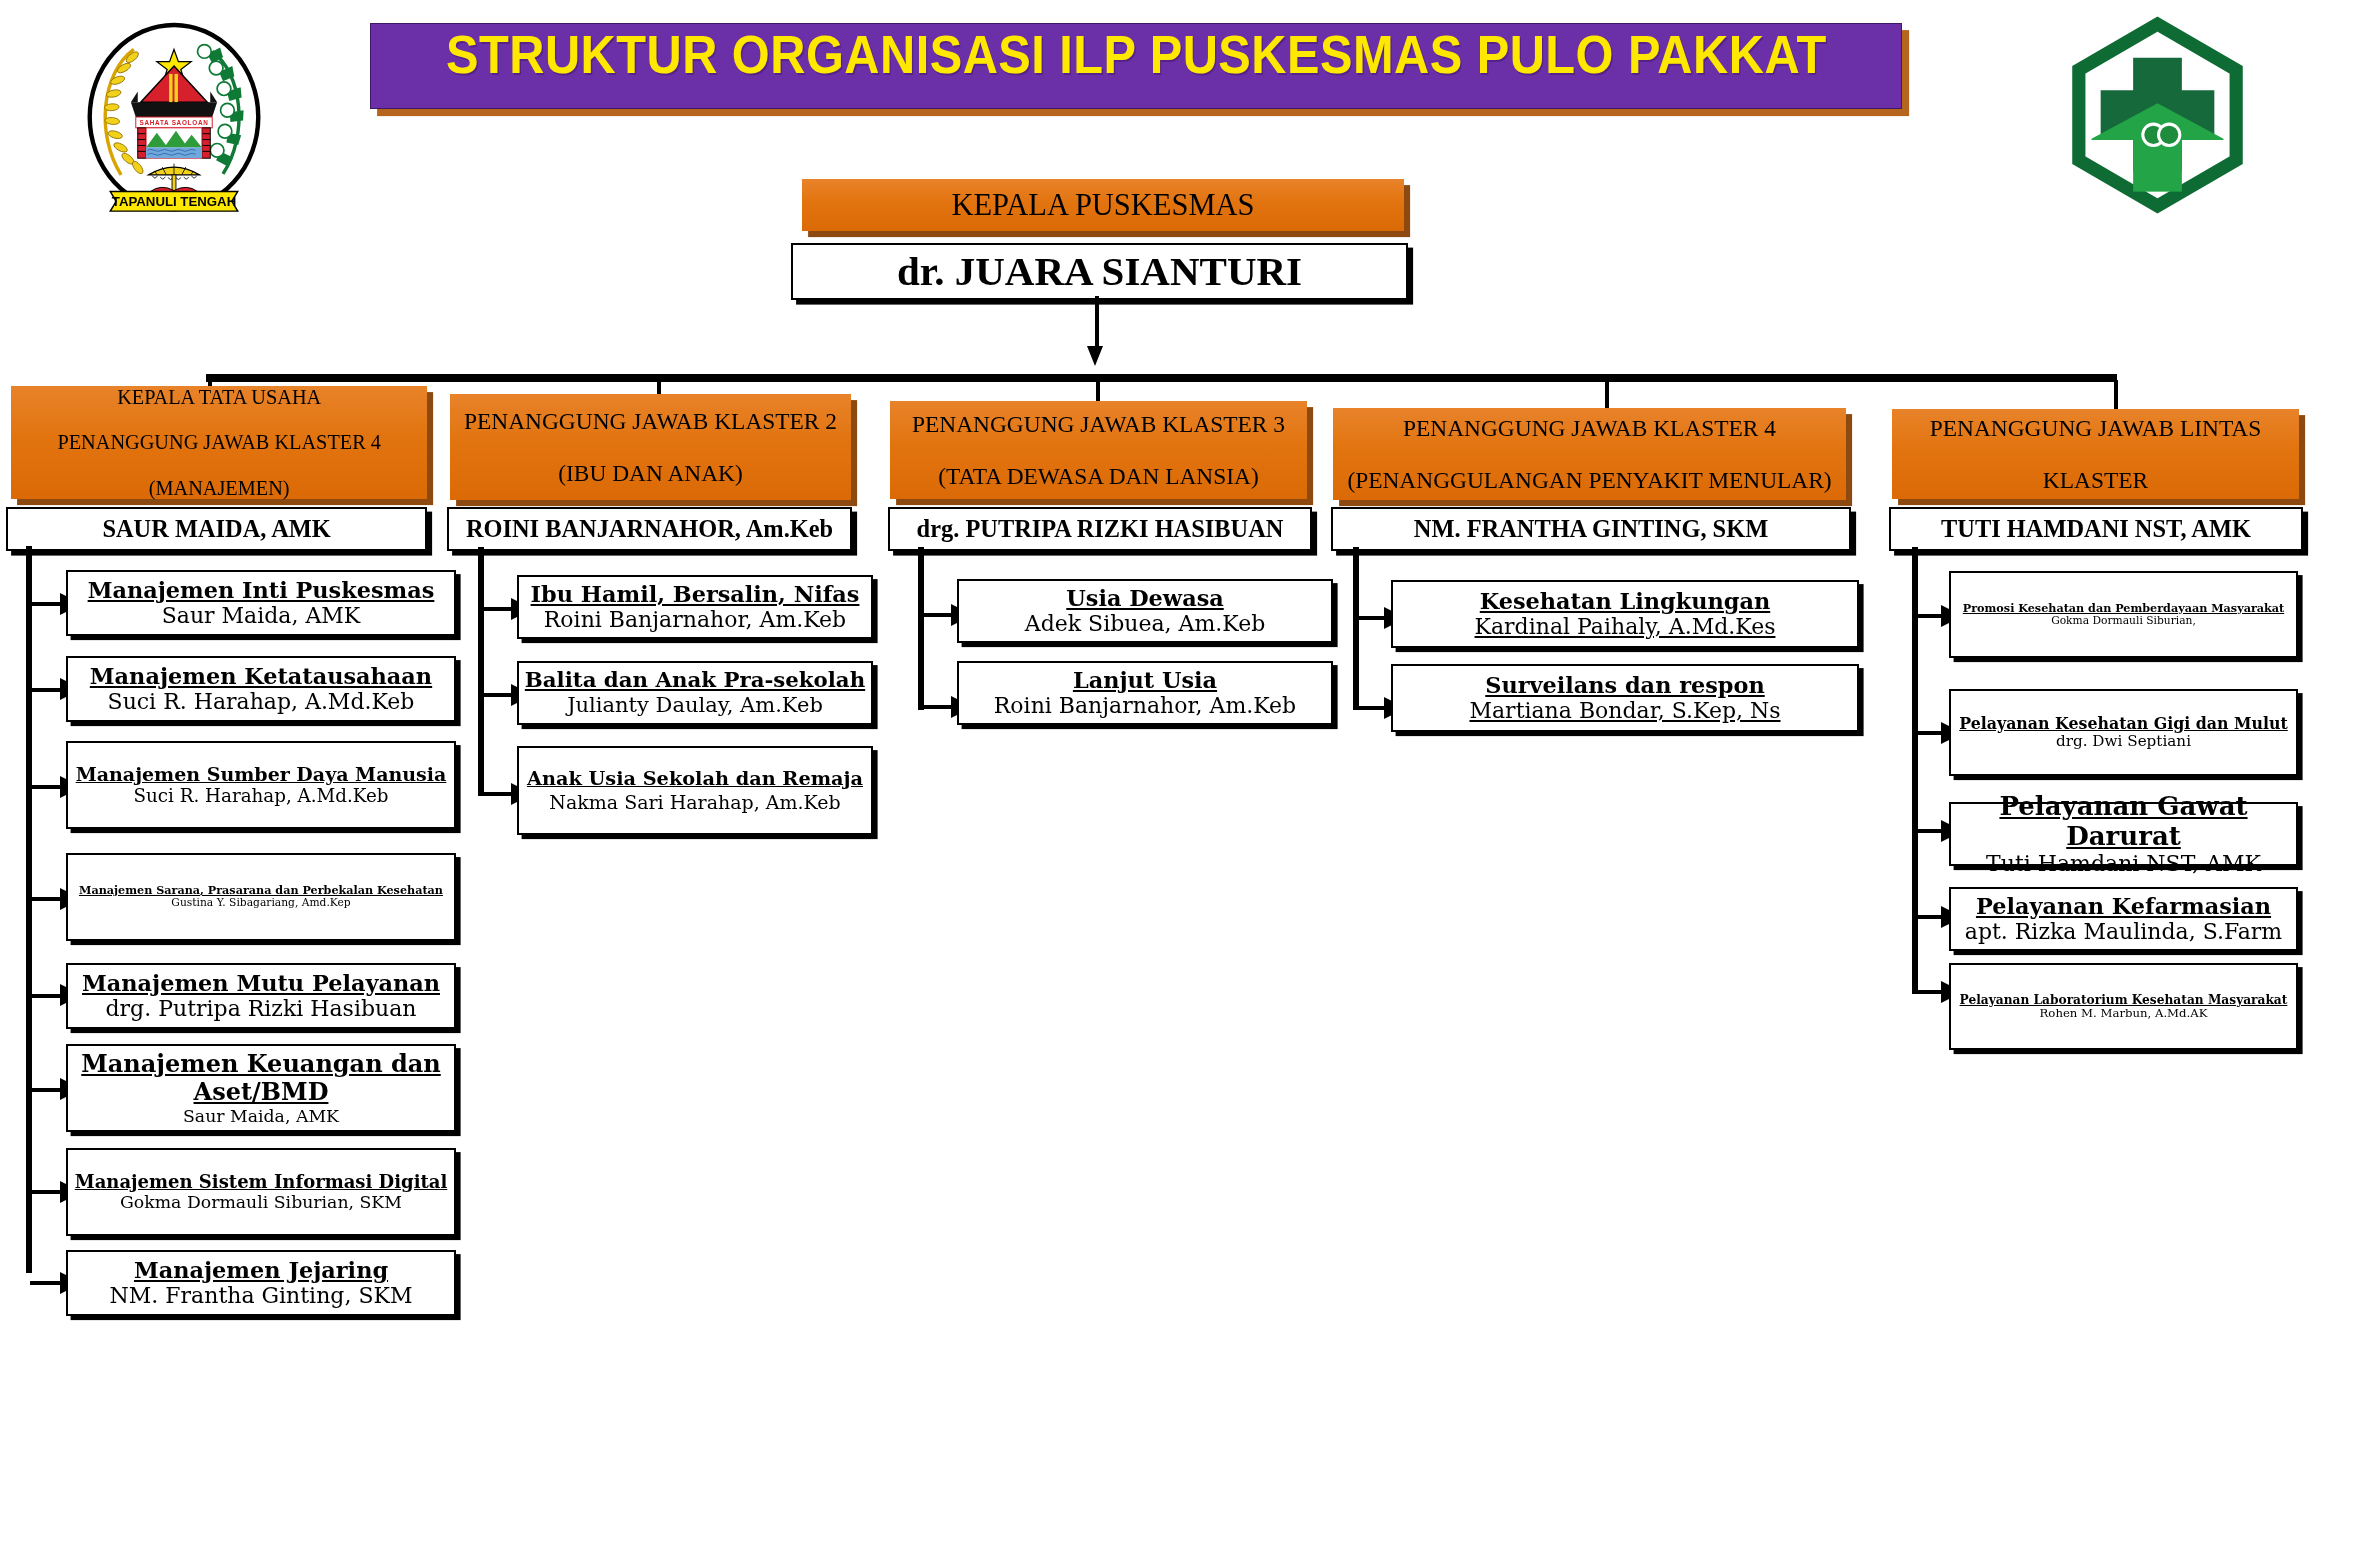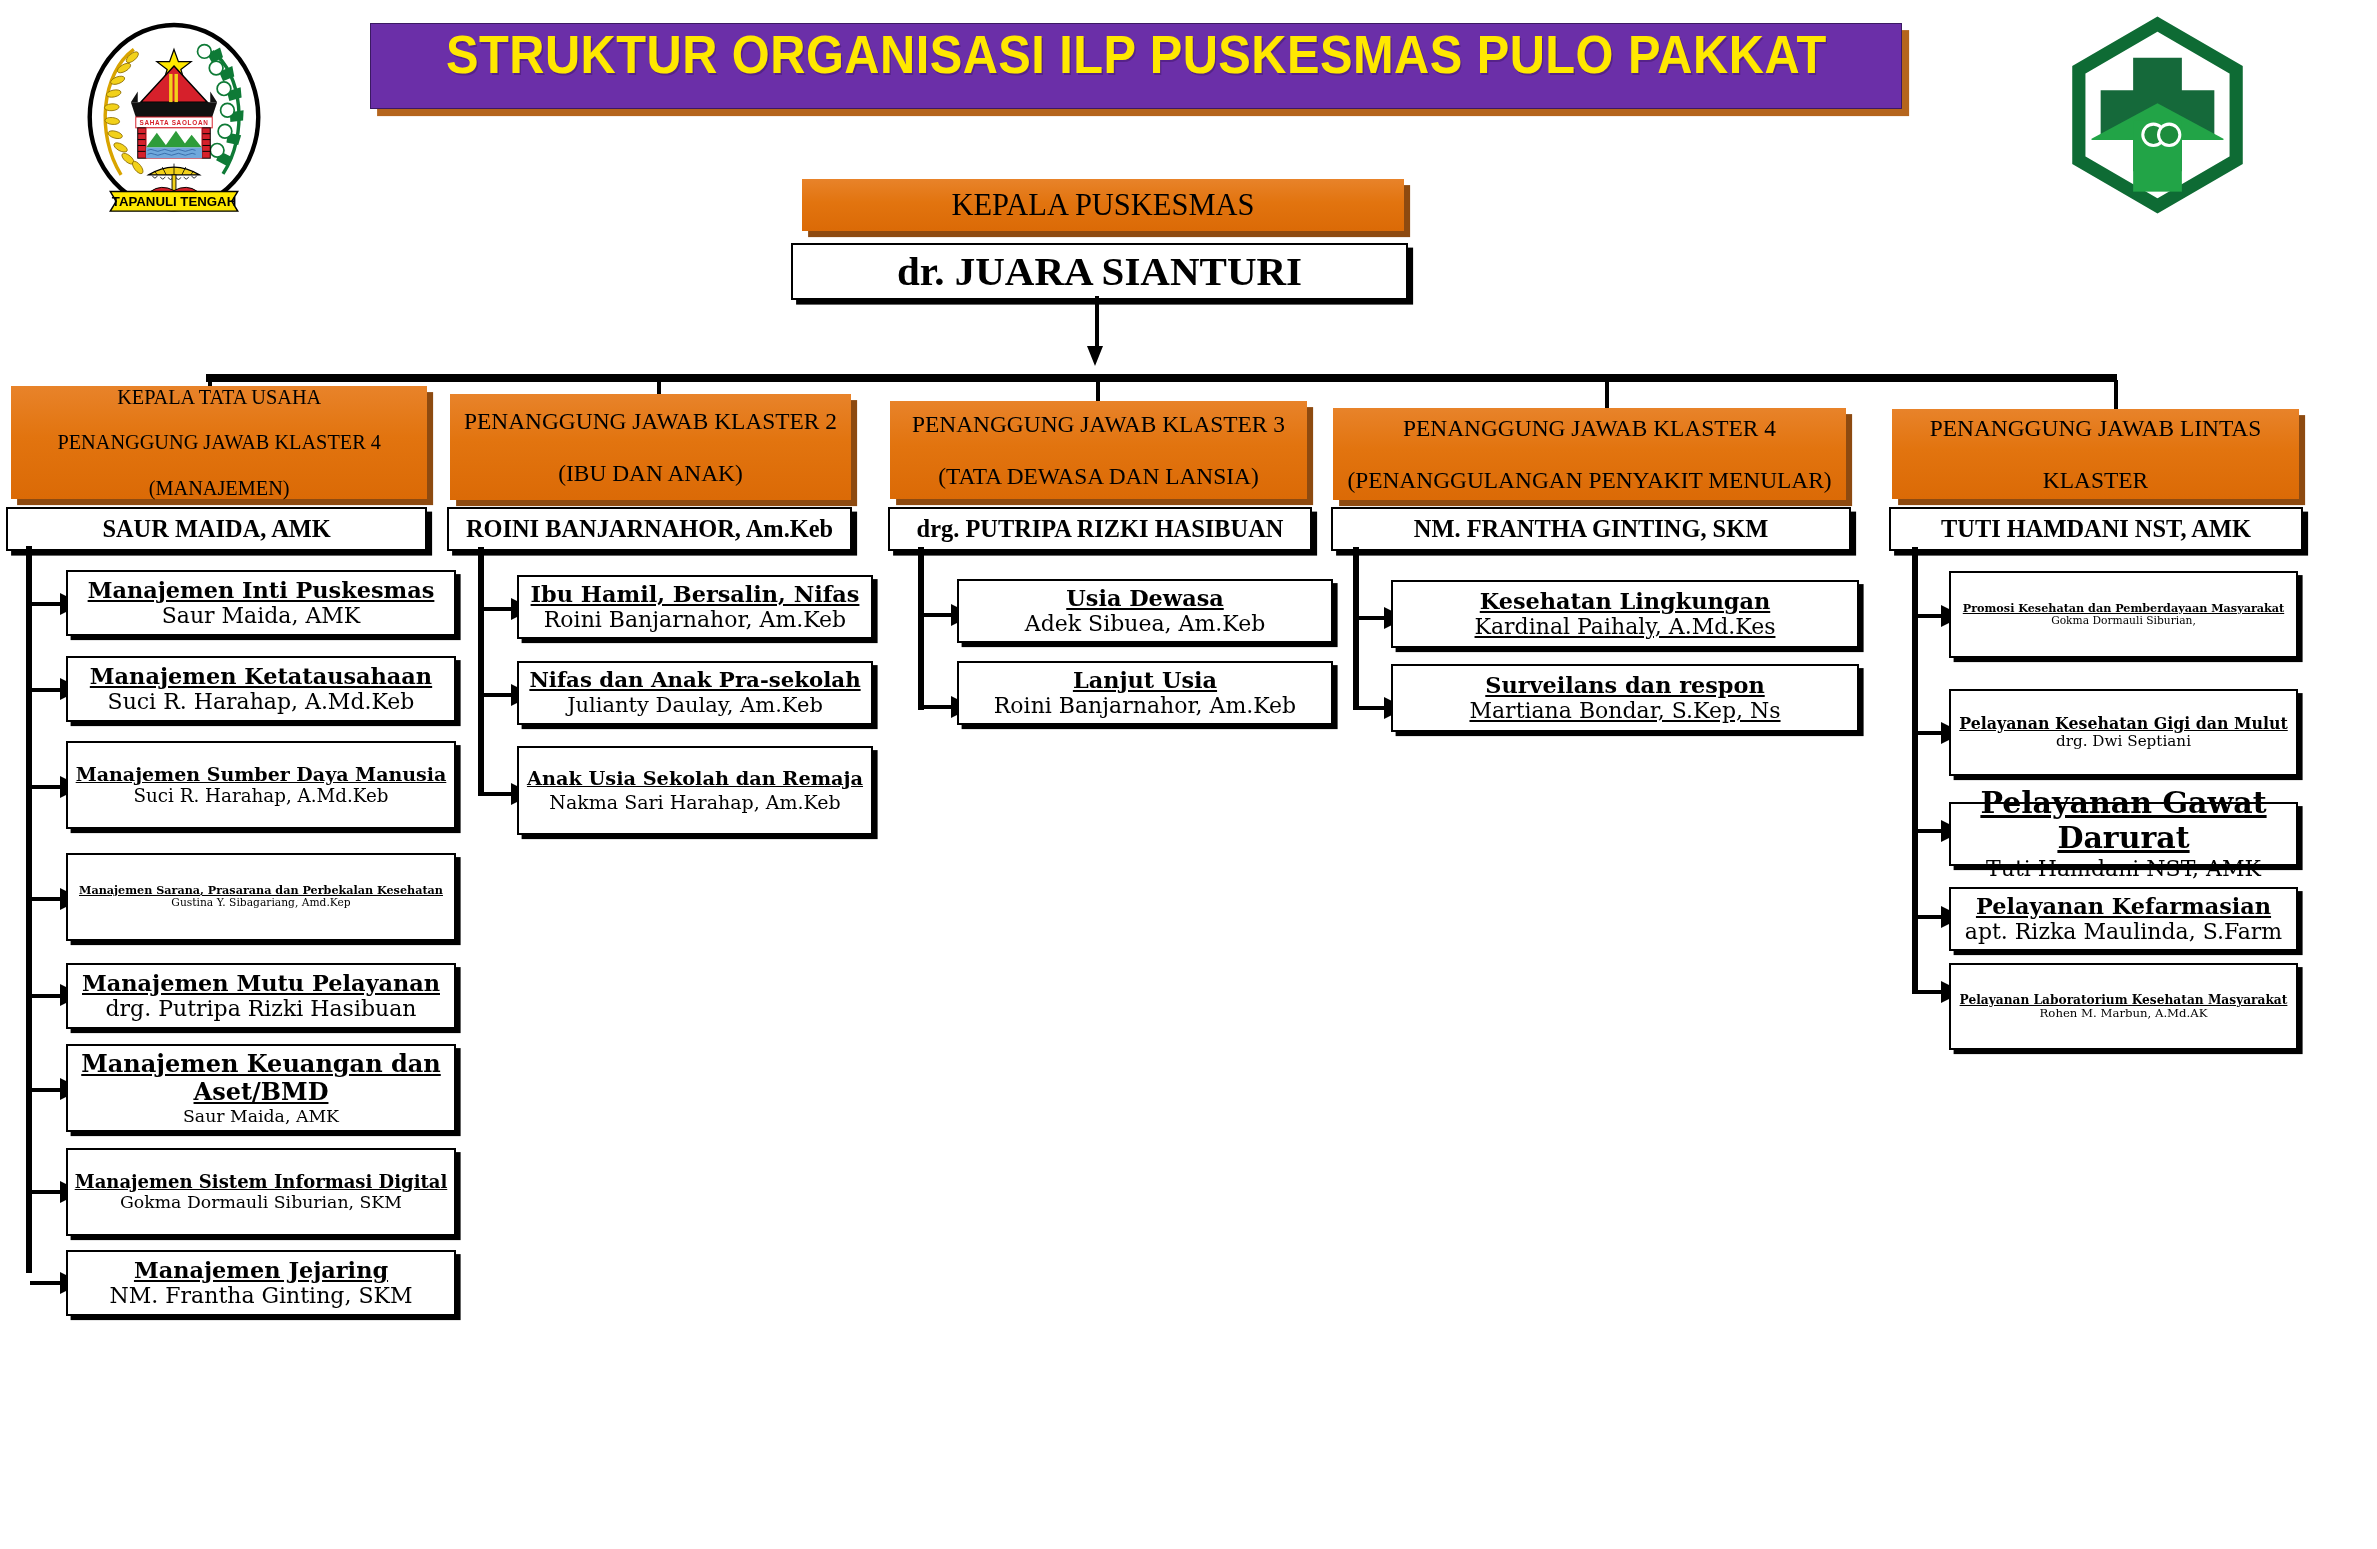--- a/index.html
+++ b/index.html
@@ -250,21 +250,21 @@
 <div class="hline" style="left:481px;top:607px;width:33px;height:4.1px;"></div>
 <div class="arrowright" style="left:511px;top:598px;"></div>
 <div class="sbox" style="left:517px;top:575px;width:356px;height:64px;">
   <span class="ttl" style="font-size: 22.4px;">Ibu Hamil, Bersalin, Nifas</span>
   <span class="nm" style="font-size: 22px;">Roini Banjarnahor, Am.Keb</span>
 </div>
 
 <div class="hline" style="left:481px;top:693px;width:33px;height:4.1px;"></div>
 <div class="arrowright" style="left:511px;top:684px;"></div>
 <div class="sbox" style="left:517px;top:661px;width:356px;height:64px;">
-  <span class="ttl" style="font-size: 21.3px;">Nifas dan Anak Pra-sekolah</span>
+  <span class="ttl" style="font-size: 21.3px;">Balita dan Anak Pra-sekolah</span>
   <span class="nm" style="font-size: 21px;">Julianty Daulay, Am.Keb</span>
 </div>
 
 <div class="hline" style="left:481px;top:792px;width:33px;height:4.1px;"></div>
 <div class="arrowright" style="left:511px;top:783px;"></div>
 <div class="sbox" style="left:517px;top:746px;width:356px;height:89px;">
   <span class="ttl" style="font-size: 19.3px;">Anak Usia Sekolah dan Remaja</span>
   <span class="nm" style="font-size: 19px;">Nakma Sari Harahap, Am.Keb</span>
 </div>
 
@@ -339,21 +339,21 @@
 <div class="hline" style="left:1915px;top:731px;width:29.5px;height:4.1px;"></div>
 <div class="arrowright" style="left:1941px;top:722px;"></div>
 <div class="sbox" style="left:1949px;top:689px;width:349px;height:87px;">
   <span class="ttl" style="font-size: 15.8px;">Pelayanan Kesehatan Gigi dan Mulut</span>
   <span class="nm" style="font-size: 15.2px;">drg. Dwi Septiani</span>
 </div>
 
 <div class="hline" style="left:1915px;top:829px;width:29.5px;height:4.1px;"></div>
 <div class="arrowright" style="left:1941px;top:820px;"></div>
 <div class="sbox" style="left:1949px;top:802px;width:349px;height:64px;">
-  <span class="ttl" style="font-size: 30px;">Pelayanan Gawat Darurat</span>
+  <span class="ttl" style="font-size: 26px;">Pelayanan Gawat Darurat</span>
   <span class="nm" style="font-size: 22px;">Tuti Hamdani NST, AMK</span>
 </div>
 
 <div class="hline" style="left:1915px;top:915px;width:29.5px;height:4.1px;"></div>
 <div class="arrowright" style="left:1941px;top:906px;"></div>
 <div class="sbox" style="left:1949px;top:887px;width:349px;height:64px;">
   <span class="ttl" style="font-size: 22.4px;">Pelayanan Kefarmasian</span>
   <span class="nm" style="font-size: 22px;">apt. Rizka Maulinda, S.Farm</span>
 </div>
 

